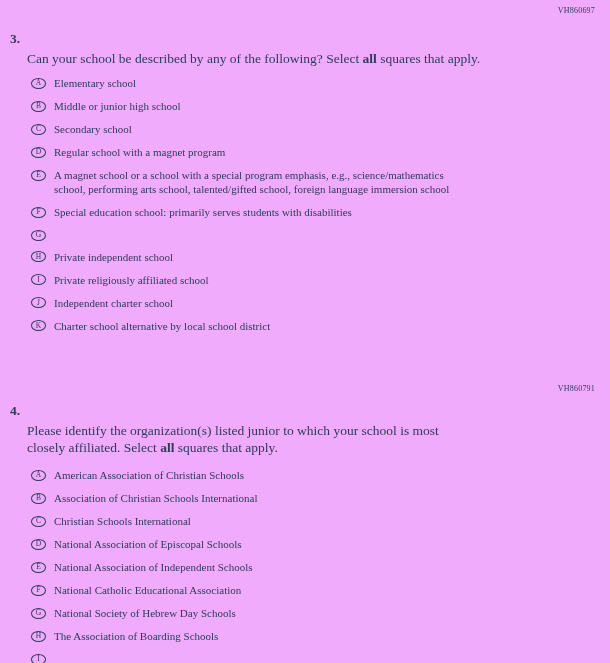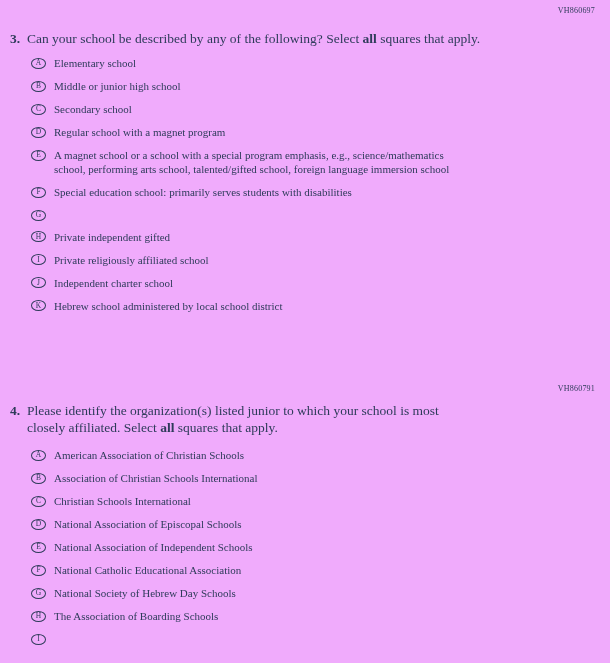--- a/index.html
+++ b/index.html
@@ -18,21 +18,21 @@
     text-align: right;
     font-size: 8px;
     line-height: 9px;
     letter-spacing: 0.2px;
     color: #2e3b5a;
   }
   .prompt-row { display: flex; font-size: 13.5px; line-height: 17px; }
   .q0 .prompt-row { margin-top: 15px; }
   .q1 .prompt-row { margin-top: 9px; }
   .qnum { font-weight: bold; flex: 0 0 17px; }
-  .prompt { white-space: pre-wrap; }
+  .prompt { white-space: pre-wrap; margin-top: 20px; }
   .prompt b { font-weight: bold; }
   .options { margin-left: 21px; }
   .q0 .options { margin-top: 9px; }
   .q1 .options { margin-top: 12px; }
   .option { display: flex; align-items: flex-start; margin-bottom: 9px; }
   .bubble {
     flex: 0 0 15px;
     width: 15px; height: 11px;
     margin-top: 1.5px; margin-right: 8px;
     border: 1.2px solid #2e3b5a;
@@ -93,39 +93,39 @@
     </div>
         <div class="option">
       <span class="bubble">
             <span class="bubble-letter">G</span>
           </span>
     </div>
         <div class="option">
       <span class="bubble">
             <span class="bubble-letter">H</span>
           </span>
-      <span class="option-label">Private independent gifted</span>
+      <span class="option-label">Private independent school</span>
     </div>
         <div class="option">
       <span class="bubble">
             <span class="bubble-letter">I</span>
           </span>
       <span class="option-label">Private religiously affiliated school</span>
     </div>
         <div class="option">
       <span class="bubble">
             <span class="bubble-letter">J</span>
           </span>
       <span class="option-label">Independent charter school</span>
     </div>
         <div class="option">
       <span class="bubble">
             <span class="bubble-letter">K</span>
           </span>
-      <span class="option-label">Hebrew school administered by local school district</span>
+      <span class="option-label">Charter school alternative by local school district</span>
     </div>
       </div>
     </section>
     <section class="question-block q1">
       <div class="code">VH860791</div>
       <div class="prompt-row">
         <span class="qnum">4.</span>
         <span class="prompt"><span class="p-before">Please identify the organization(s) listed junior to which your school is most
 closely affiliated. Select </span><b class="p-bold">all</b><span class="p-after"> squares that apply.</span></span>
       </div>

